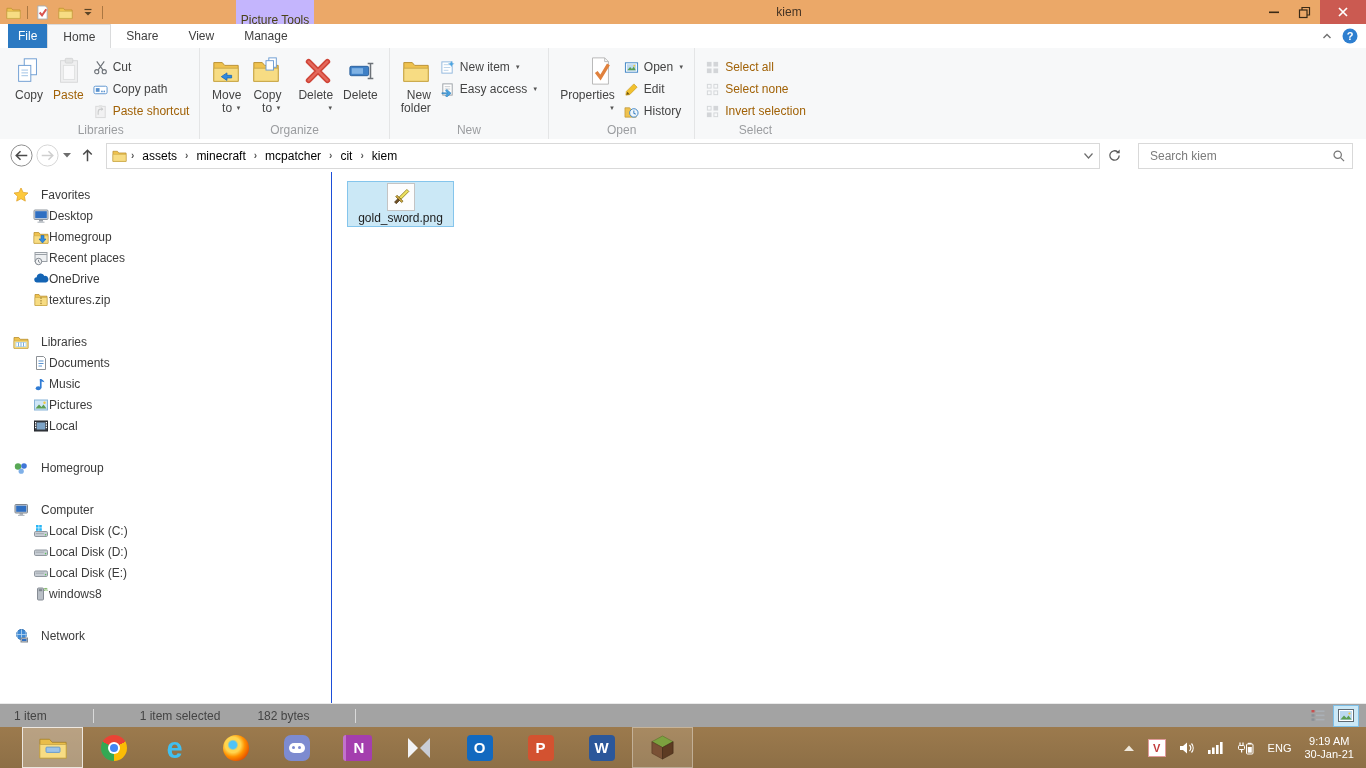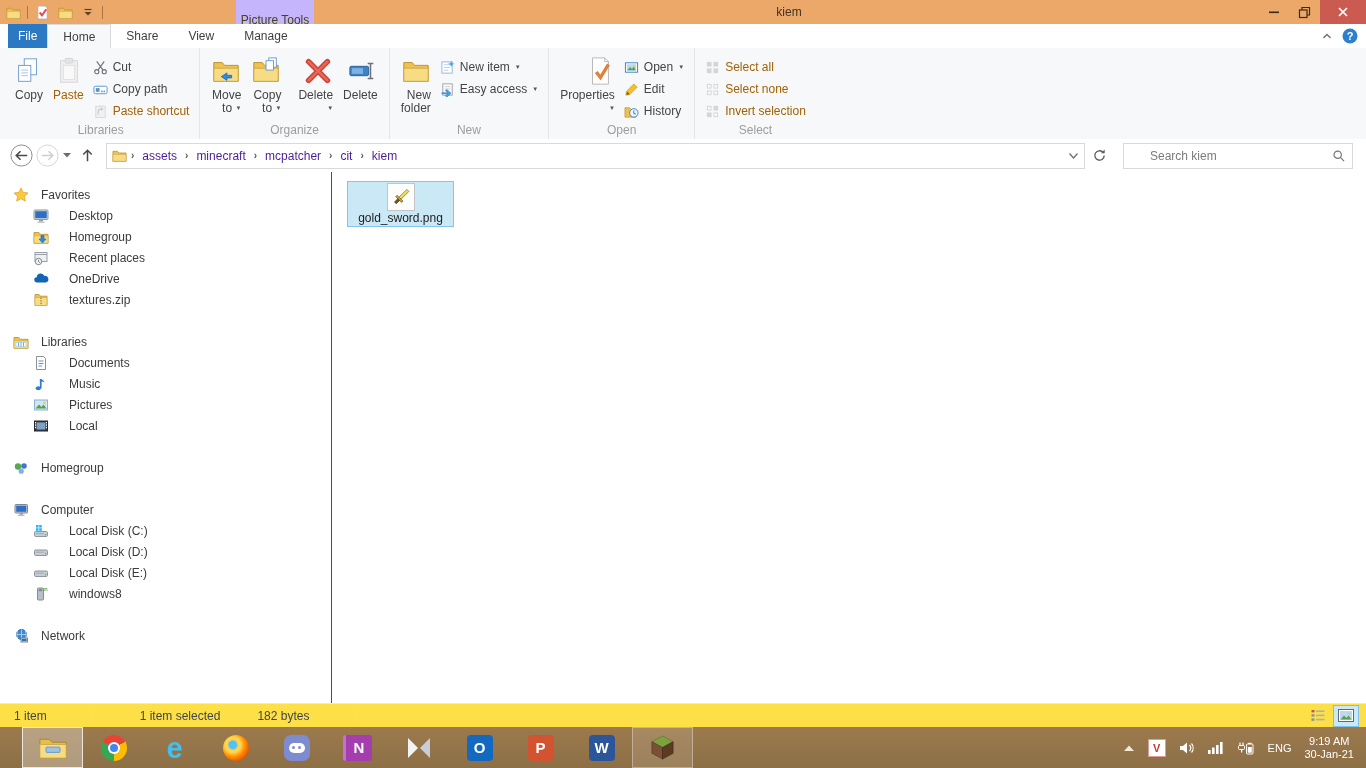--- a/index.html
+++ b/index.html
@@ -34,39 +34,39 @@
   .dis{color:#a16207;}
   .dis svg{opacity:.5;filter:grayscale(.8);}
   .caret{display:inline-block;}
   .caret::after{content:"▼";font-size:6px;color:#555;position:relative;top:-2px;}
   .vline32{width:1px;background:#e4e5e6;margin:4px 3px 14px 3px;}
   
   .addressrow{position:absolute;top:139px;left:0;right:0;height:33px;background:#fff;display:flex;align-items:center;padding:0 13px 0 8px;}
   .navbtn{width:26px;height:26px;display:flex;align-items:center;justify-content:center;}
   .navcaret{width:14px;height:26px;display:flex;align-items:center;justify-content:center;}
   .addressbox{flex:1;height:24px;border:1px solid #d9d9d9;background:#fff;display:flex;align-items:center;margin-left:6px;padding-left:5px;}
-  .crumb{padding:0 7px;color:#4c1d95;height:100%;display:flex;align-items:center;}
+  .crumb{padding:0 7px;color:#000000;height:100%;display:flex;align-items:center;}
   .csep{color:#555;font-size:10px;padding:0 1px;}
   .csep::after{content:"›";font-weight:bold;}
   .abox-caret{margin-left:auto;width:22px;display:flex;justify-content:center;color:#666;}
   .refreshbtn{width:24px;height:24px;display:flex;align-items:center;justify-content:center;margin-left:2px;}
-  .searchbox{width:198px;height:24px;border:1px solid #d9d9d9;background:#fff;display:flex;align-items:center;margin-left:12px;padding:0 6px 0 24px;}
+  .searchbox{width:198px;height:24px;border:1px solid #d9d9d9;background:#fff;display:flex;align-items:center;margin-left:12px;padding:0 6px 0 9px;}
   .searchbox input{flex:1;border:none;outline:none;font-family:"Liberation Sans",sans-serif;font-size:12px;color:#444;background:transparent;}
   .searchbox input::placeholder{color:#7b7b7b;}
   
   .sidebar{position:absolute;top:172px;left:0;width:331px;bottom:64px;background:#fff;border-right:7px solid #1d4ed8;padding-top:12px;overflow:hidden;}
   .nav-sec{height:21px;display:flex;align-items:center;gap:12px;padding-left:13px;color:#3b3b3b;}
-  .nav-item{height:21px;display:flex;align-items:center;gap:20px;padding-left:33px;color:#3b3b3b;}
+  .nav-item{height:21px;display:flex;align-items:center;gap:0;padding-left:33px;color:#3b3b3b;}
   .nav-gap{height:21px;}
   .content{position:absolute;top:172px;left:332px;right:0;bottom:64px;background:#fff;}
   .tile{position:absolute;left:15px;top:9px;width:105px;height:44px;background:#cbe8f6;border:1px solid #85c5ec;display:flex;flex-direction:column;align-items:center;}
   .tile-iconbox{width:26px;height:26px;background:#fdfdfd;border:1px solid #c4c4c4;margin-top:1px;display:flex;align-items:center;justify-content:center;}
   .tile-label{margin-top:0px;color:#1c1c1c;}
   
-  .statusbar{position:absolute;left:0;right:0;bottom:41px;height:23px;background:#fde047;border-top:1px solid #eaeaea;display:flex;align-items:center;padding-left:14px;color:#444;gap:36px;}
+  .statusbar{position:absolute;left:0;right:0;bottom:41px;height:23px;background:#a3a3a3;border-top:1px solid #eaeaea;display:flex;align-items:center;padding-left:14px;color:#444;gap:36px;}
   .ssep{width:1px;height:14px;background:#d9d9d9;margin:0 10px;}
   .status-right{margin-left:auto;display:flex;align-items:center;gap:4px;padding-right:8px;}
   .viewbtn{width:24px;height:20px;display:flex;align-items:center;justify-content:center;}
   .viewbtn.active{background:#cbe8f6;outline:1px solid #7ec0e8;}
   
   .taskbar{position:absolute;left:0;right:0;bottom:0;height:41px;background:linear-gradient(180deg,#9c7a4d,#8d6f46);display:flex;align-items:center;padding-left:22px;}
   .tb-btn{width:61px;height:41px;display:flex;align-items:center;justify-content:center;position:relative;}
   .tb-active{background:rgba(255,255,255,.30);box-shadow:inset 0 0 0 1px rgba(255,255,255,.75);}
   .tb-running{background:rgba(255,255,255,.12);box-shadow:inset 0 0 0 1px rgba(255,255,255,.35);}
   .sq26{width:26px;height:26px;border-radius:3px;display:flex;align-items:center;justify-content:center;color:#fff;font-weight:bold;font-size:15px;}

